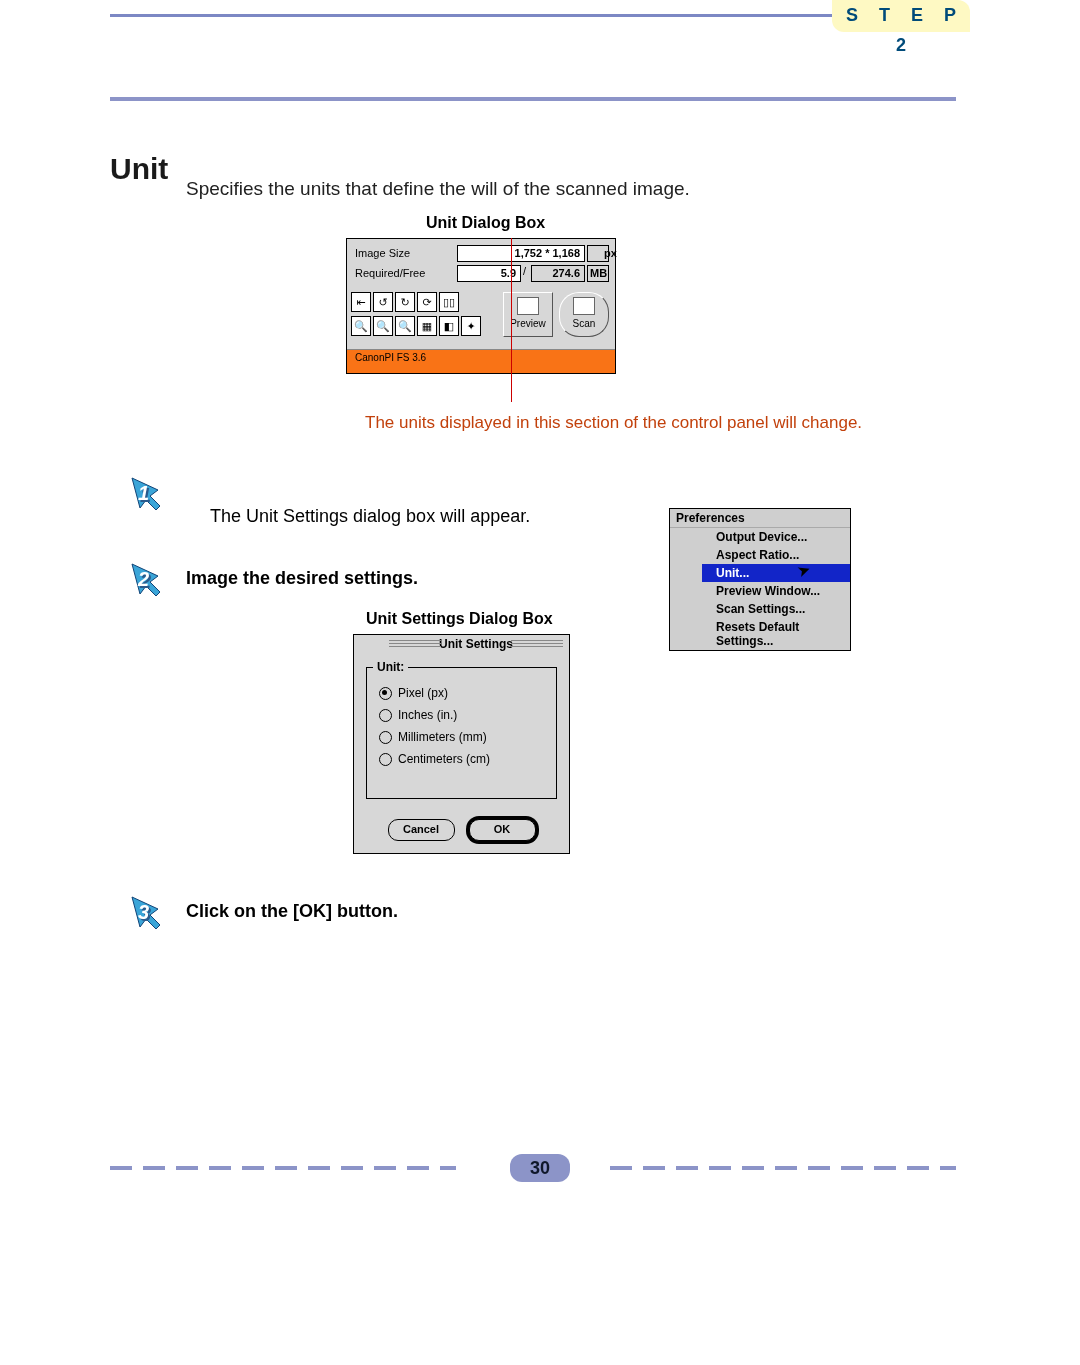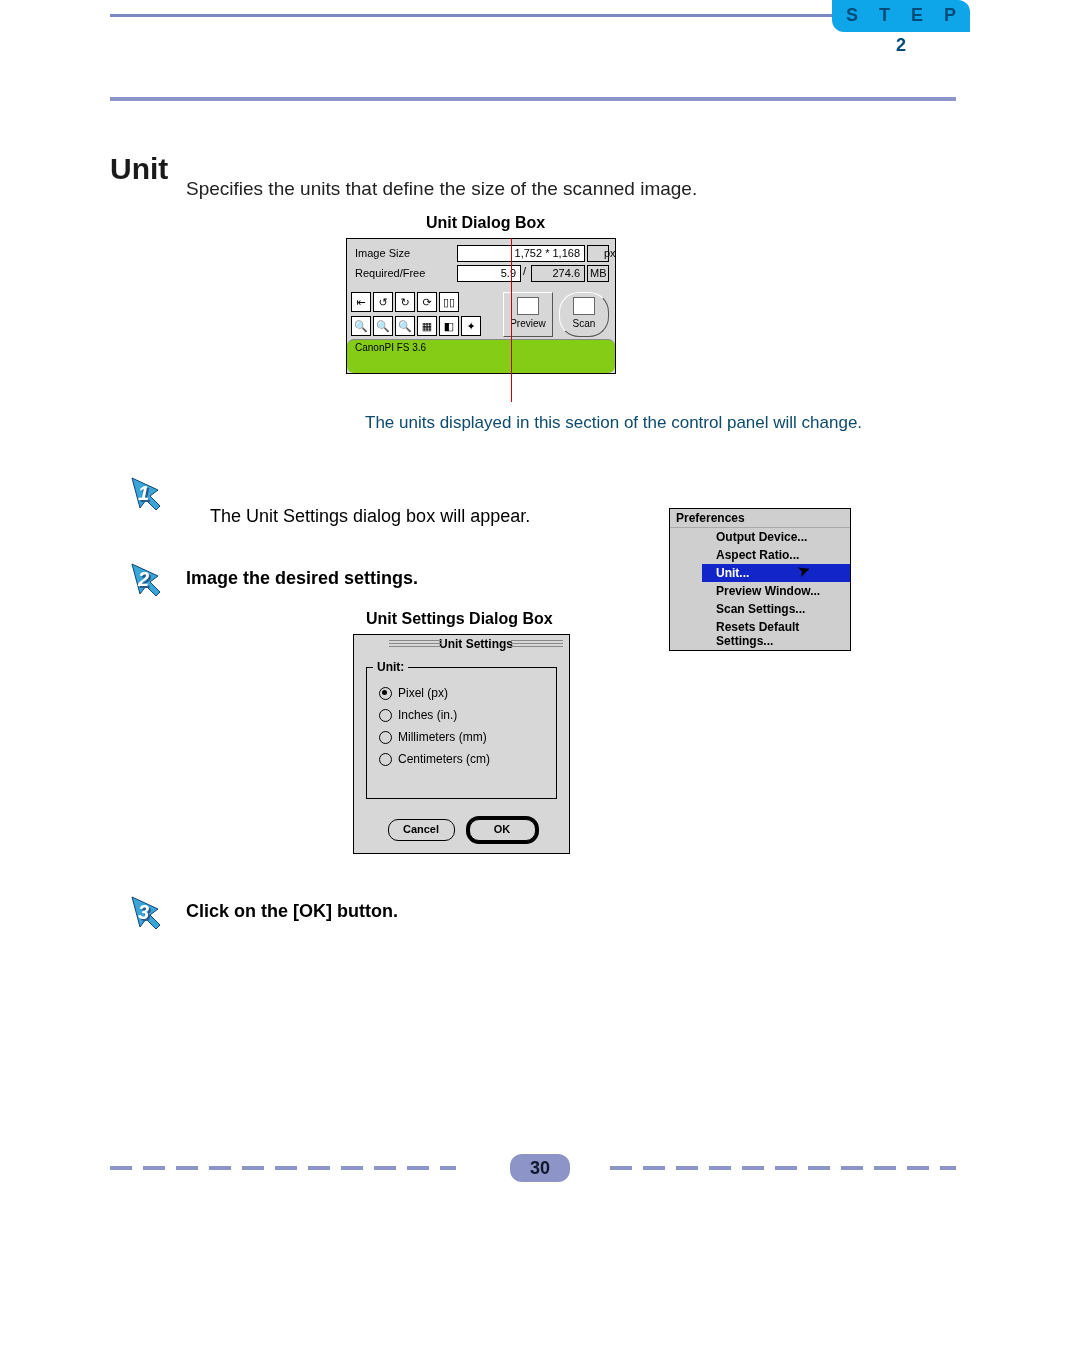--- a/index.html
+++ b/index.html
@@ -28,21 +28,21 @@
     width: 740px;   
     height: 3px;
     background: #7c88c4;
   }
   .step-banner {
     position: absolute;
     top: 0;
     right: 110px;
     width: 138px;
     height: 32px;
-    background: #0ea5e9;
+    background: #fef9c3;
     border-top-right-radius: 12px;
     border-bottom-left-radius: 12px;
     color: #004b7a;
     font-family: "Arial Black", Arial, sans-serif;
     font-weight: 900;
     font-size: 18px;
     letter-spacing: 8px;
     text-align: center;
     line-height: 30px;
     padding-left: 8px;
@@ -101,20 +101,21 @@
   }
   .unit-dlg .field {
     position: absolute;
     border: 1px solid #000;
     background: #fff;
     font-size: 11px;
     text-align: center;
     line-height: 15px;
     box-sizing: border-box;
     padding: 0 2px;
+    font-weight: bold;
   }
   .unit-dlg .field.dim { background: #d7d7d7; }
   .red-line {
     position: absolute;
     width: 1px;
     background: #c00;
     top: 238px;
     left: 511px;
     height: 164px;
   }
@@ -163,31 +164,30 @@
     margin-top: 3px;
   }
   .statusbar {
     position: absolute;
     left: 0;
     right: 0;
     bottom: 0;
     height: 19px;
     border-top: 1px solid #888;
     font-size: 10px;
-    padding: 2px 0 12px 8px;
-    background: #84cc16;
-    border-radius: 7px;
+    padding: 2px 0 2px 8px;
+    background: #f97316;
   }
 
   .dlg-note {
     position: absolute;
     top: 413px;
     left: 365px;
     font-size: 17px;
-    color: #0c4a6e;
+    color: #c2410c;
   }
 
   
   .step-marker {
     position: absolute;
     width: 40px;
     height: 40px;
   }
   .step-arrow {
     position: absolute;
@@ -399,21 +399,21 @@
 </head>
 <body>
 
 <div class="page">
   <div class="top-rule"></div>
   <div class="step-banner">S T E P  2</div>
 
   <div class="blue-divider"></div>
 
   <div class="main-heading">Unit</div>
-  <div class="intro">Specifies the units that define the size of the scanned image.</div>
+  <div class="intro">Specifies the units that define the will of the scanned image.</div>
 
   <div class="unit-dlg-caption">Unit Dialog Box</div>
 
   <div class="unit-dlg">
     <span class="lbl" style="top:8px">Image Size</span>
     <span class="field" style="top:6px; left:110px; width:128px; text-align:right; padding-right:4px;">1,752 * 1,168</span>
     <span class="field dim" style="top:6px; left:240px; width:22px;padding-left:16px;">px</span>
 
     <span class="lbl" style="top:28px">Required/Free</span>
     <span class="field" style="top:26px; left:110px; width:64px; text-align:right; padding-right:4px;">5.9</span>

